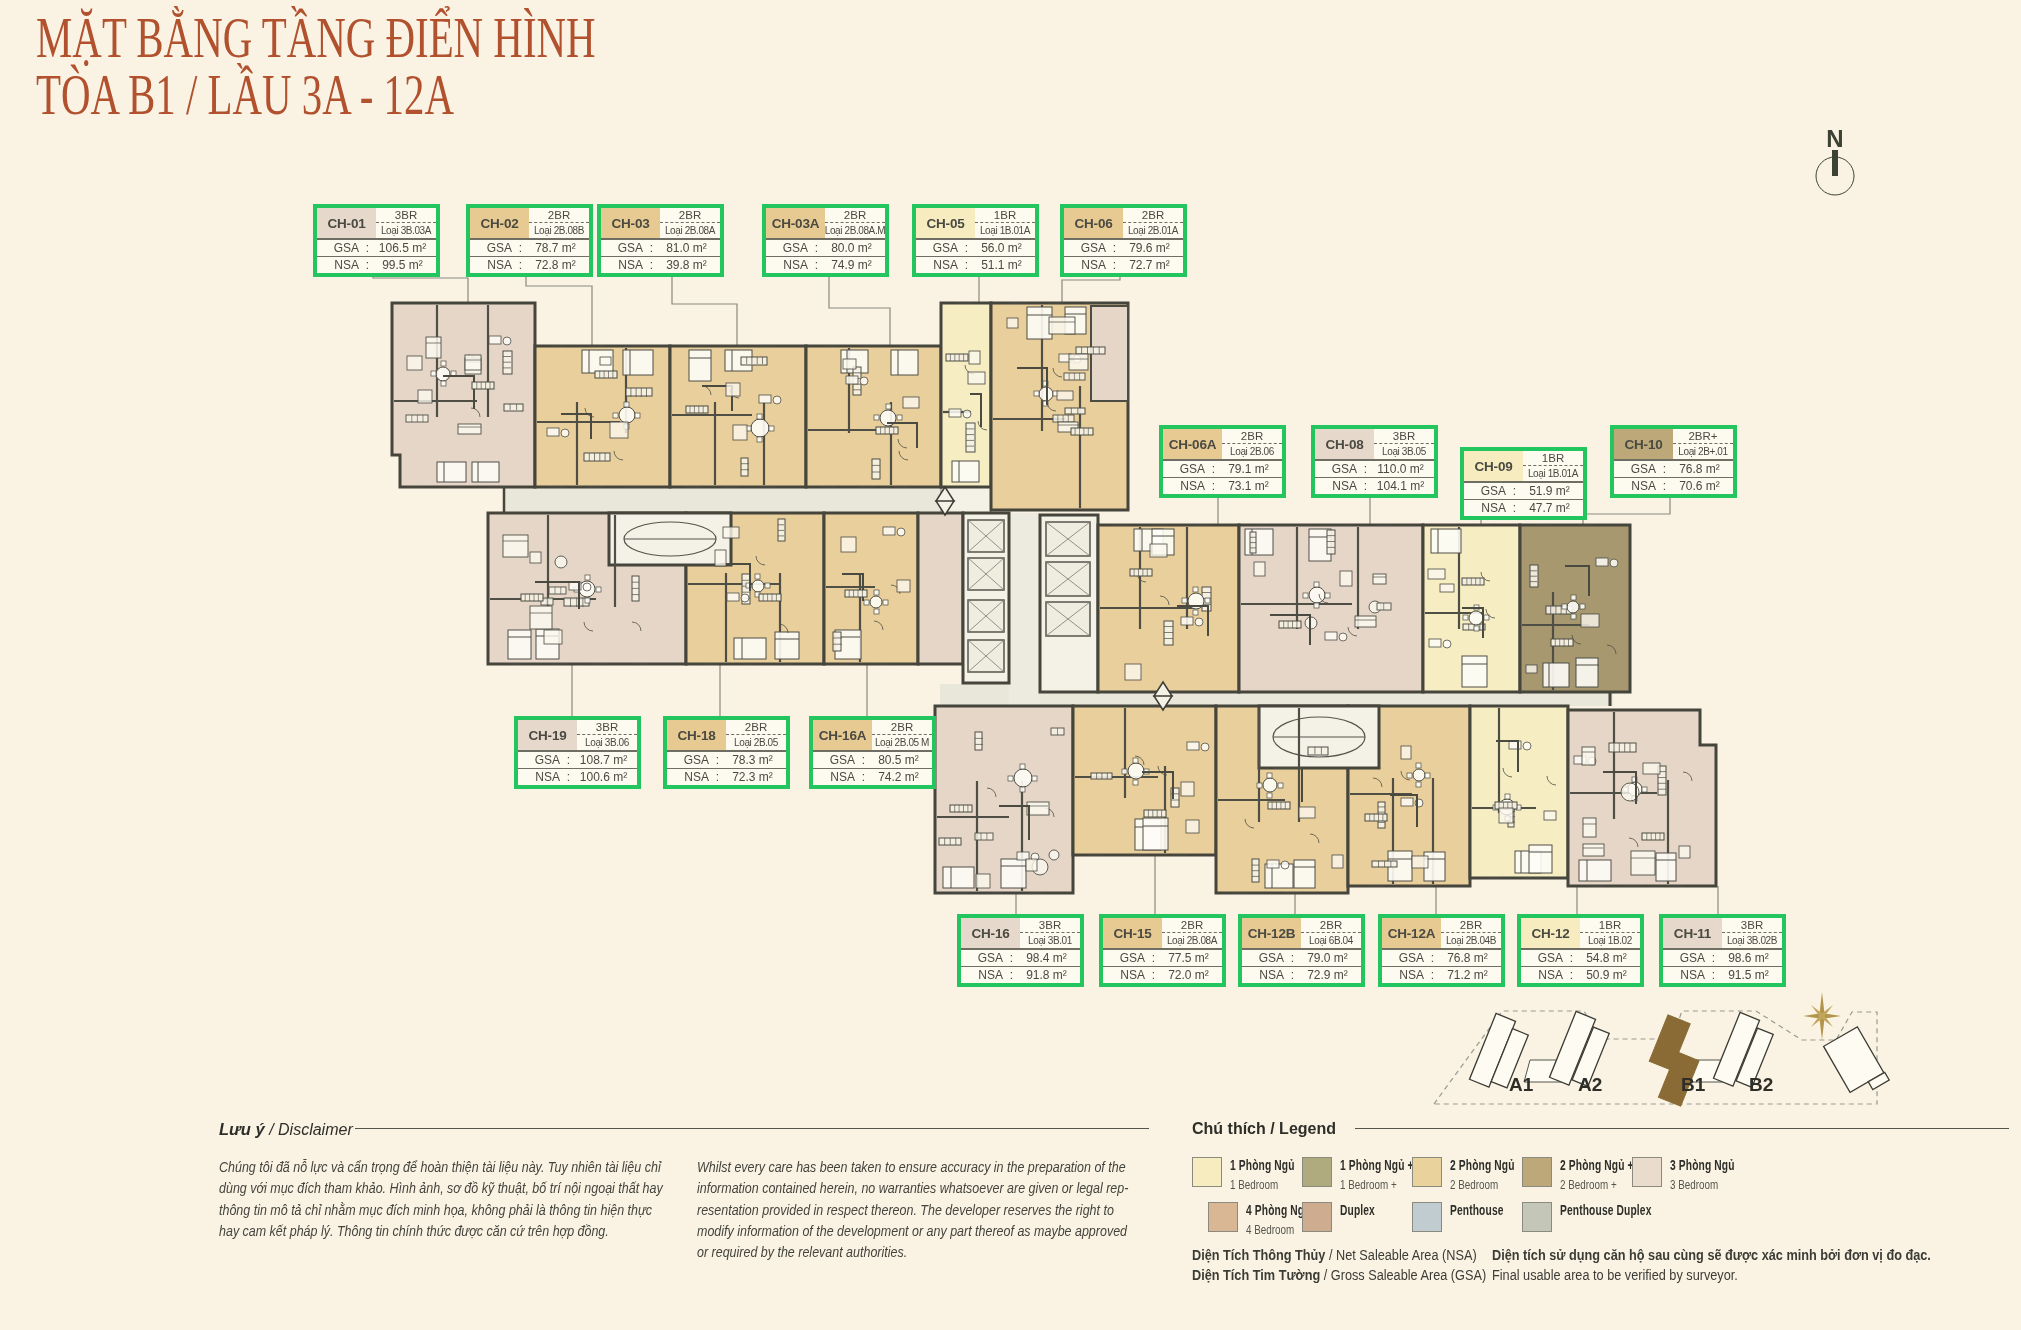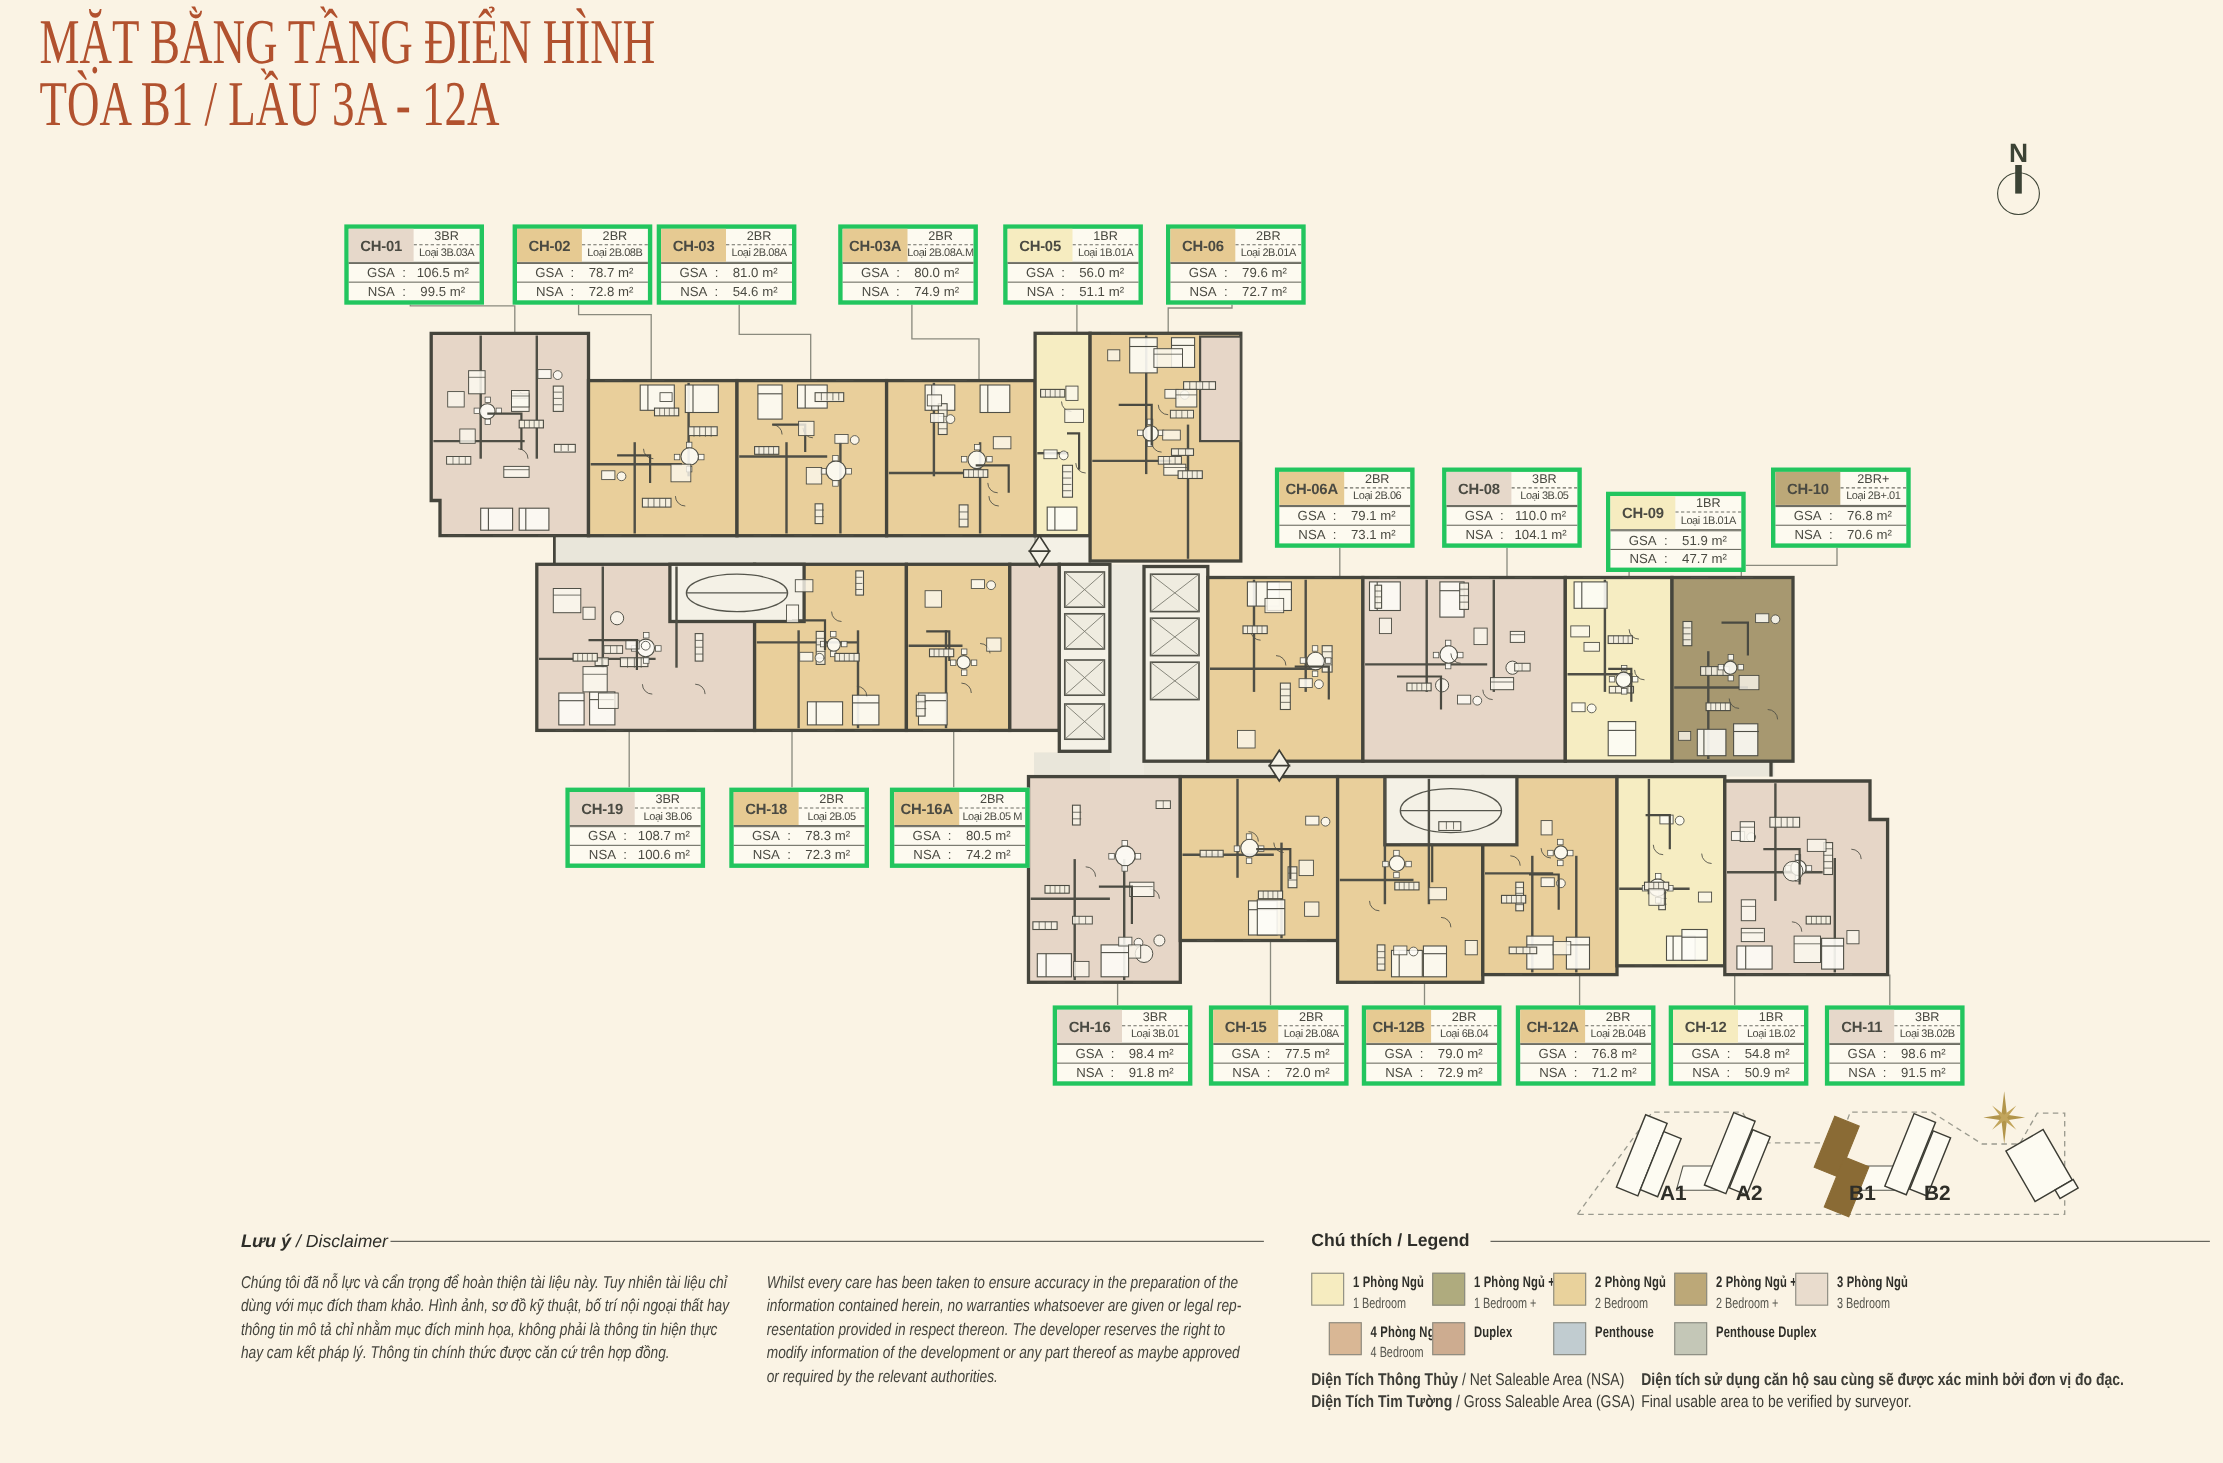--- a/index.html
+++ b/index.html
@@ -1089,21 +1089,21 @@
           <div class="br">2BR</div>
           <div class="lo">Loại 2B.08A</div>
         </div>
       </div>
 <div class="urow">
         <span class="k">GSA&nbsp;&nbsp;:</span>
         <span class="v">81.0 m²</span>
       </div>
 <div class="urow">
         <span class="k">NSA&nbsp;&nbsp;:</span>
-        <span class="v">54.6 m²</span>
+        <span class="v">39.8 m²</span>
       </div>
 </div>
 
 <div class="utab" style="left:762px;top:204px">
 <div class="uhead">
         <div class="uname c2">CH-03A</div>
         <div class="utype">
           <div class="br">2BR</div>
           <div class="lo">Loại 2B.08A.M</div>
         </div>

